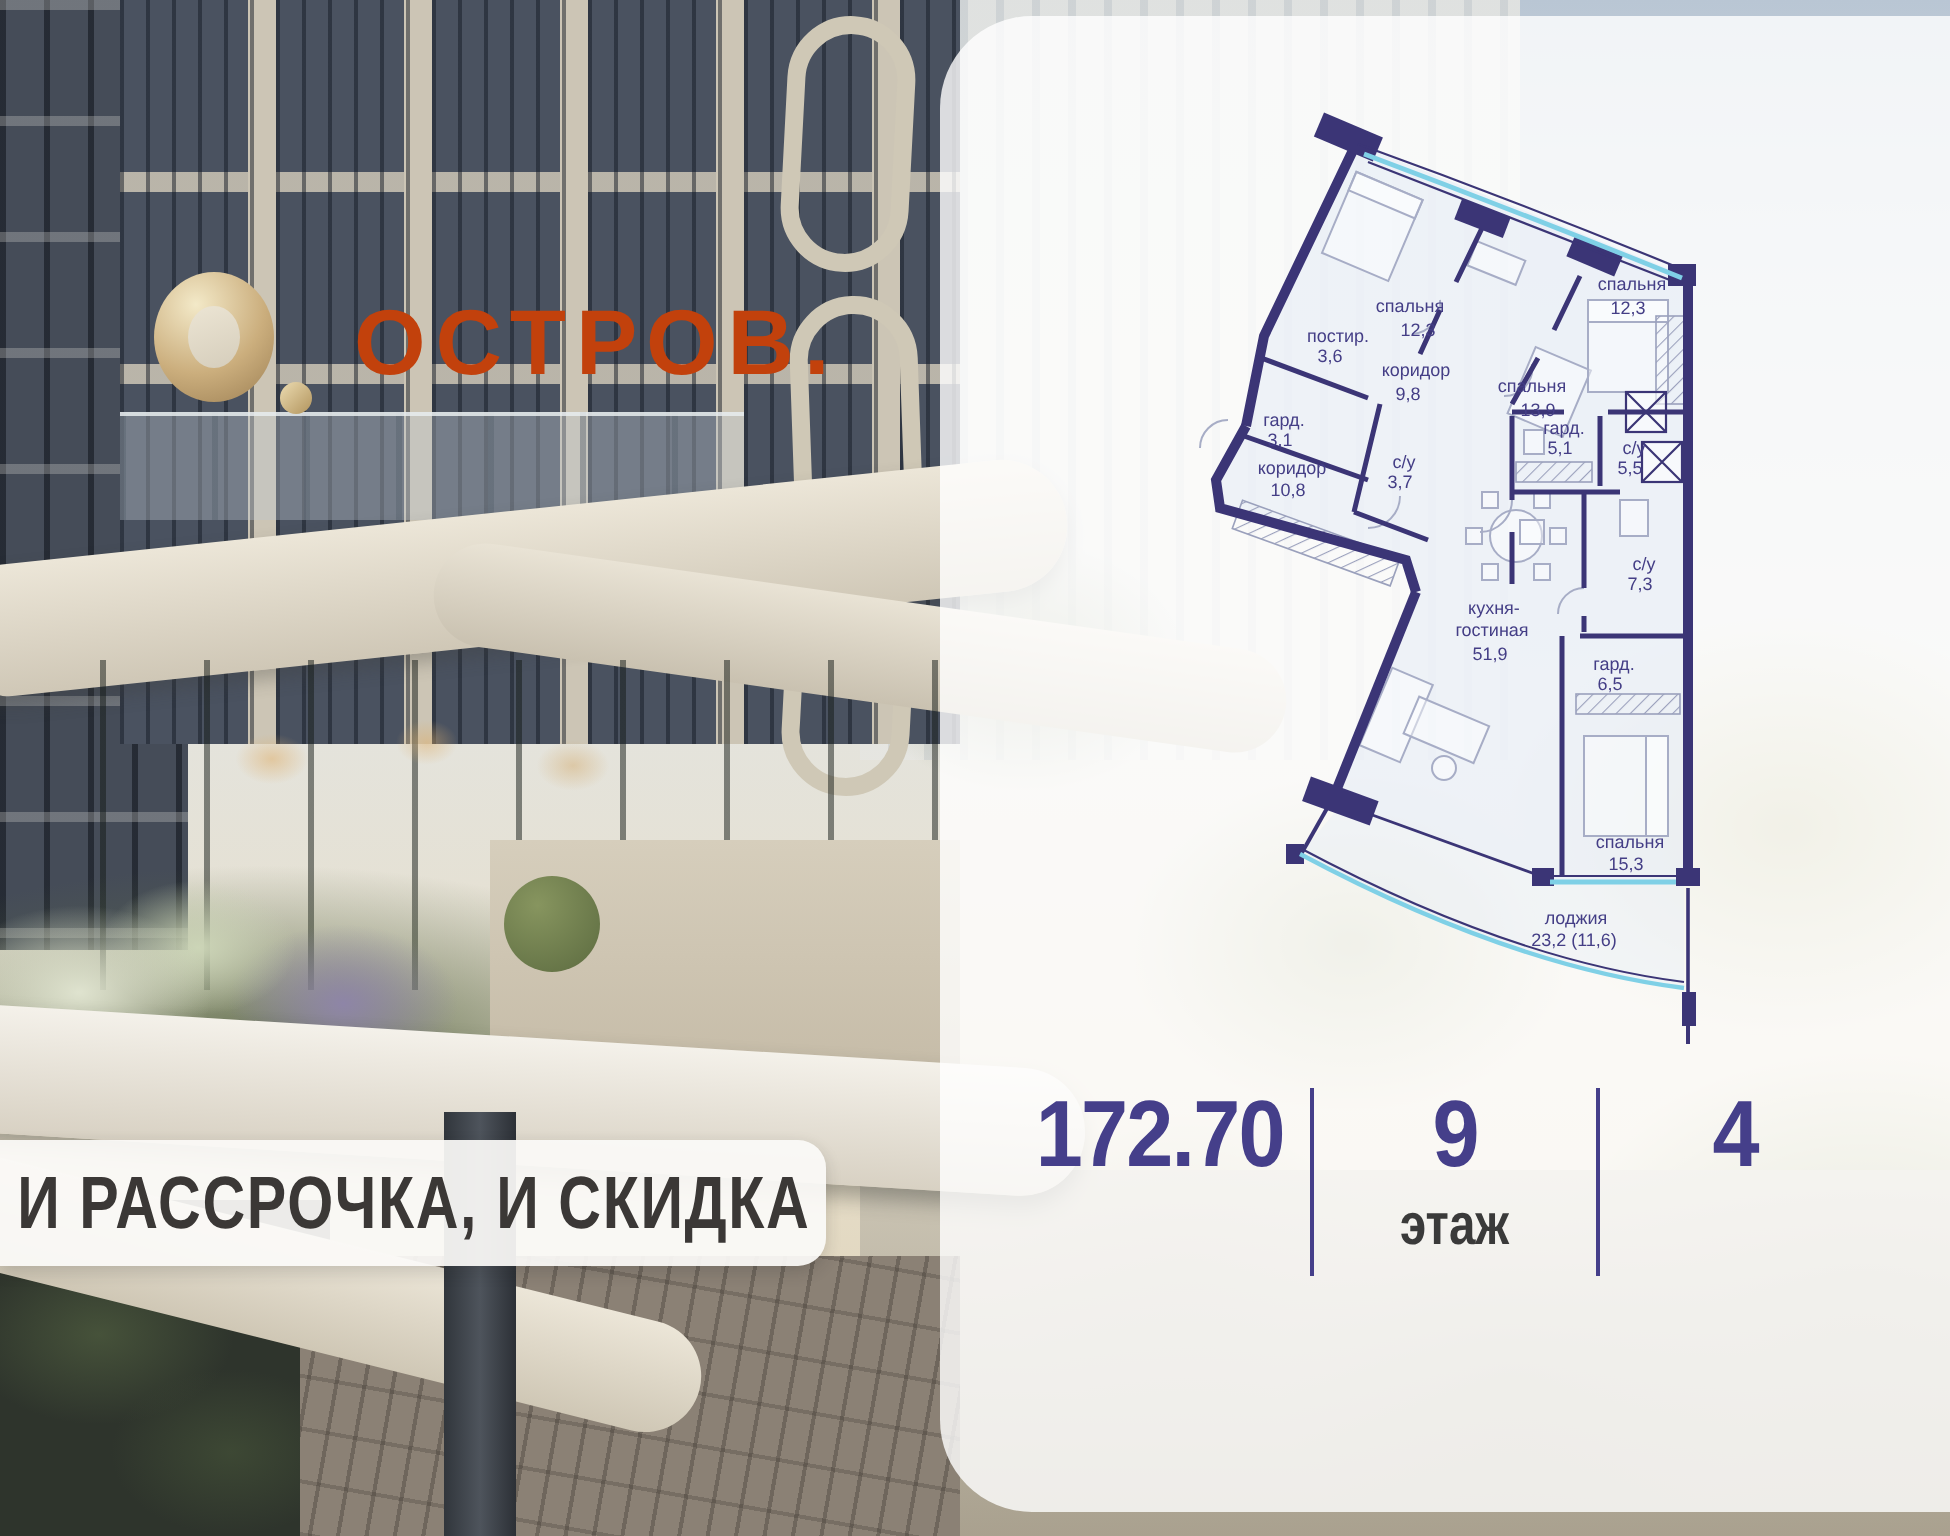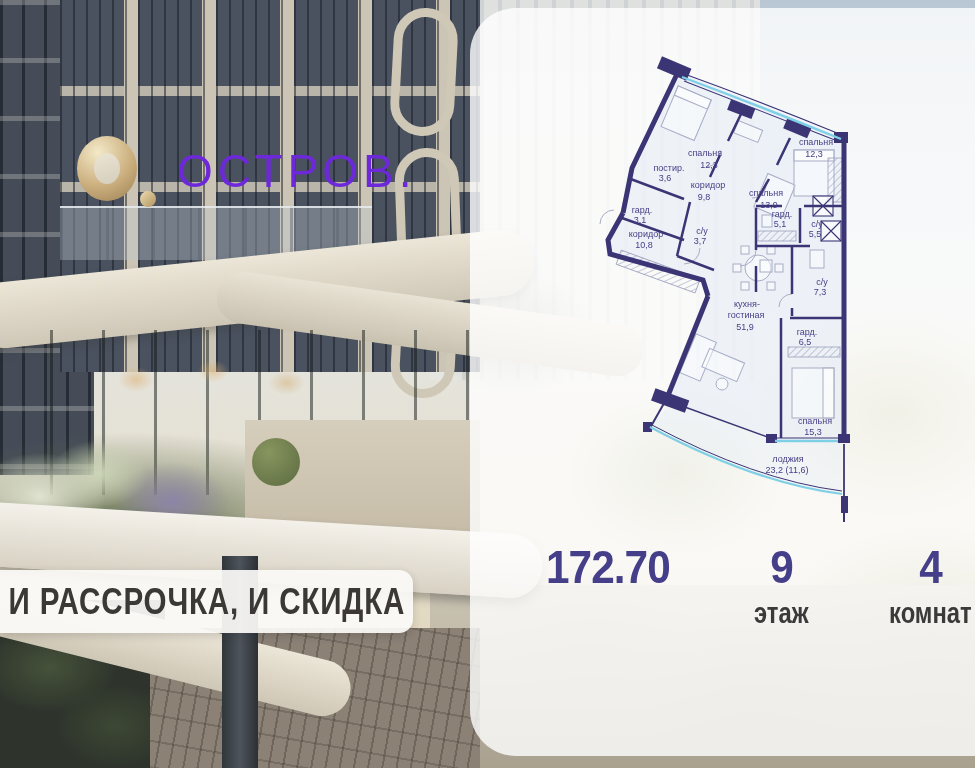--- a/index.html
+++ b/index.html
@@ -76,39 +76,39 @@
     background-image:radial-gradient(90px 60px at 30% 40%, #46523a, transparent 75%),
                      radial-gradient(80px 55px at 70% 75%, #3d4834, transparent 75%); }
 
   
   .logo-ring { position:absolute; left:77px; top:136px; width:60px; height:65px; border-radius:50%;
     background:radial-gradient(circle at 35% 25%, #f3e9c8, #cbae7d 55%, #9c7f53); z-index:4; }
   .logo-ring::after { content:""; position:absolute; inset:17px; border-radius:50%;
     background:linear-gradient(160deg,#ece5d4,#d5cdbb); }
   .logo-dot { position:absolute; left:140px; top:191px; width:16px; height:16px; border-radius:50%;
     background:linear-gradient(135deg,#ecdcb2,#b2945d); z-index:4; }
-  .logo-text { position:absolute; left:177px; top:148px; z-index:4; color:#6d28d9;
-    font-size:46px; font-weight:normal; letter-spacing:5px; line-height:1; }
+  .logo-text { position:absolute; left:177px; top:148px; z-index:4; color:#c2410c;
+    font-size:46px; font-weight:bold; letter-spacing:5px; line-height:1; }
 
   
   .banner { position:absolute; left:0; top:570px; width:413px; height:63px; z-index:5;
     background:rgba(251,250,247,.93); border-radius:0 14px 14px 0;
     display:flex; align-items:center; justify-content:center;
     box-shadow:0 3px 8px rgba(40,40,40,.18); }
   .banner span { display:inline-block; transform:scaleX(.8); white-space:nowrap;
     font-size:37px; font-weight:bold; letter-spacing:1px; color:#3b3836; }
 
   
   .panel { position:absolute; left:470px; top:8px; width:505px; height:748px; z-index:6;
     background:rgba(255,255,255,.8); border-radius:46px 0 0 46px; }
   .plan { position:absolute; left:100px; top:42px; width:310px; height:480px; }
   .plan text { font-family:"Liberation Sans", sans-serif; fill:#443e86; font-size:9px; text-anchor:middle; }
 
   .stats { position:absolute; left:0; right:0; top:534px; display:flex; align-items:stretch; }
-  .stat { display:flex; flex-direction:column; align-items:center;margin-left:28px; }
+  .stat { display:flex; flex-direction:column; align-items:center; }
   .s1 { flex:0 0 185px; padding-left:34px; }
   .s2 { flex:0 0 141px; }
   .s3 { flex:1 1 auto; padding-right:40px; }
   .stat-value span { display:inline-block; transform:scaleX(.9); font-size:47px; line-height:1.05;
     font-weight:bold; color:#453f8a; letter-spacing:-1px; }
   .stat-label span { display:inline-block; transform:scaleX(.82); font-size:29px; margin-top:6px;
     font-weight:bold; color:#3a3a3a; letter-spacing:0; }
   .stat-divider { width:2px; background:#453f8a; height:94px; align-self:flex-start; margin-top:2px; }
 </style>
 </head>
@@ -315,18 +315,17 @@
         <div class="stat-value"><span>172.70</span></div>
       </div>
       <div class="stat-divider"></div>
       <div class="stat s2">
         <div class="stat-value"><span>9</span></div>
         <div class="stat-label"><span>этаж</span></div>
       </div>
       <div class="stat-divider"></div>
       <div class="stat s3">
         <div class="stat-value"><span>4</span></div>
-        <div class="stat-label"><span>комнат</span></div>
       </div>
     </div>
 
   </div>
 </div>
 
 </body></html>

